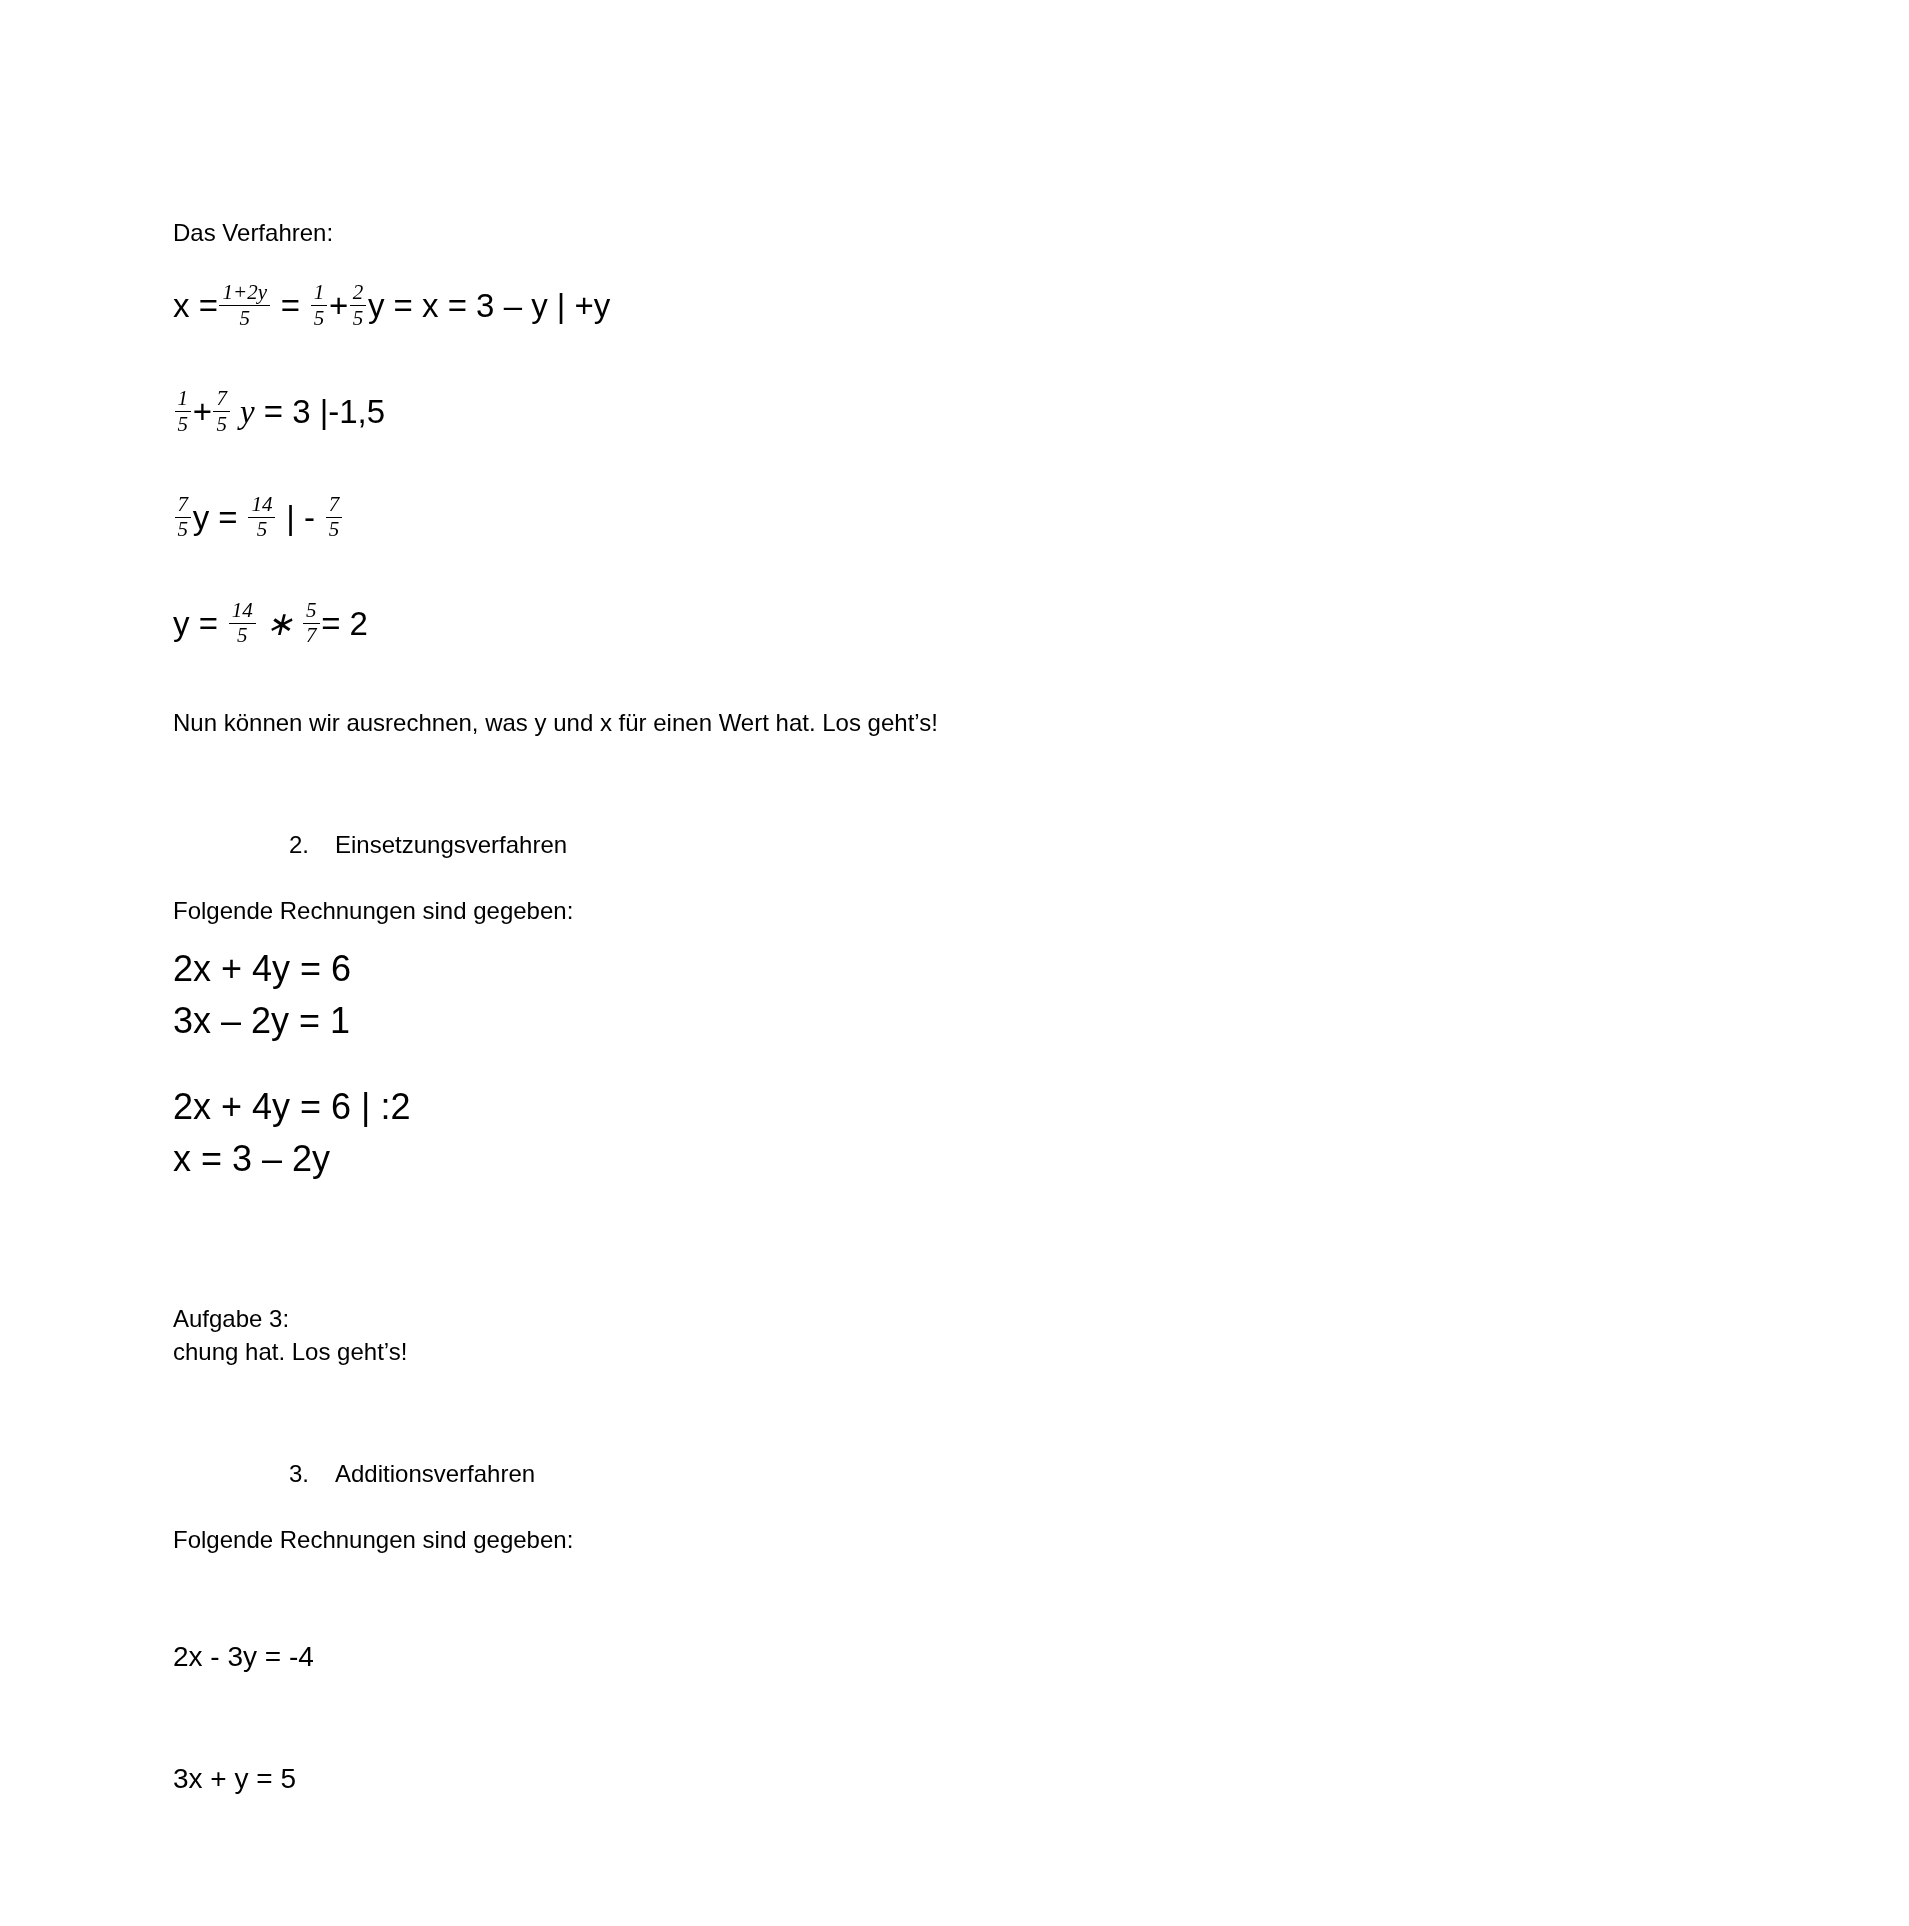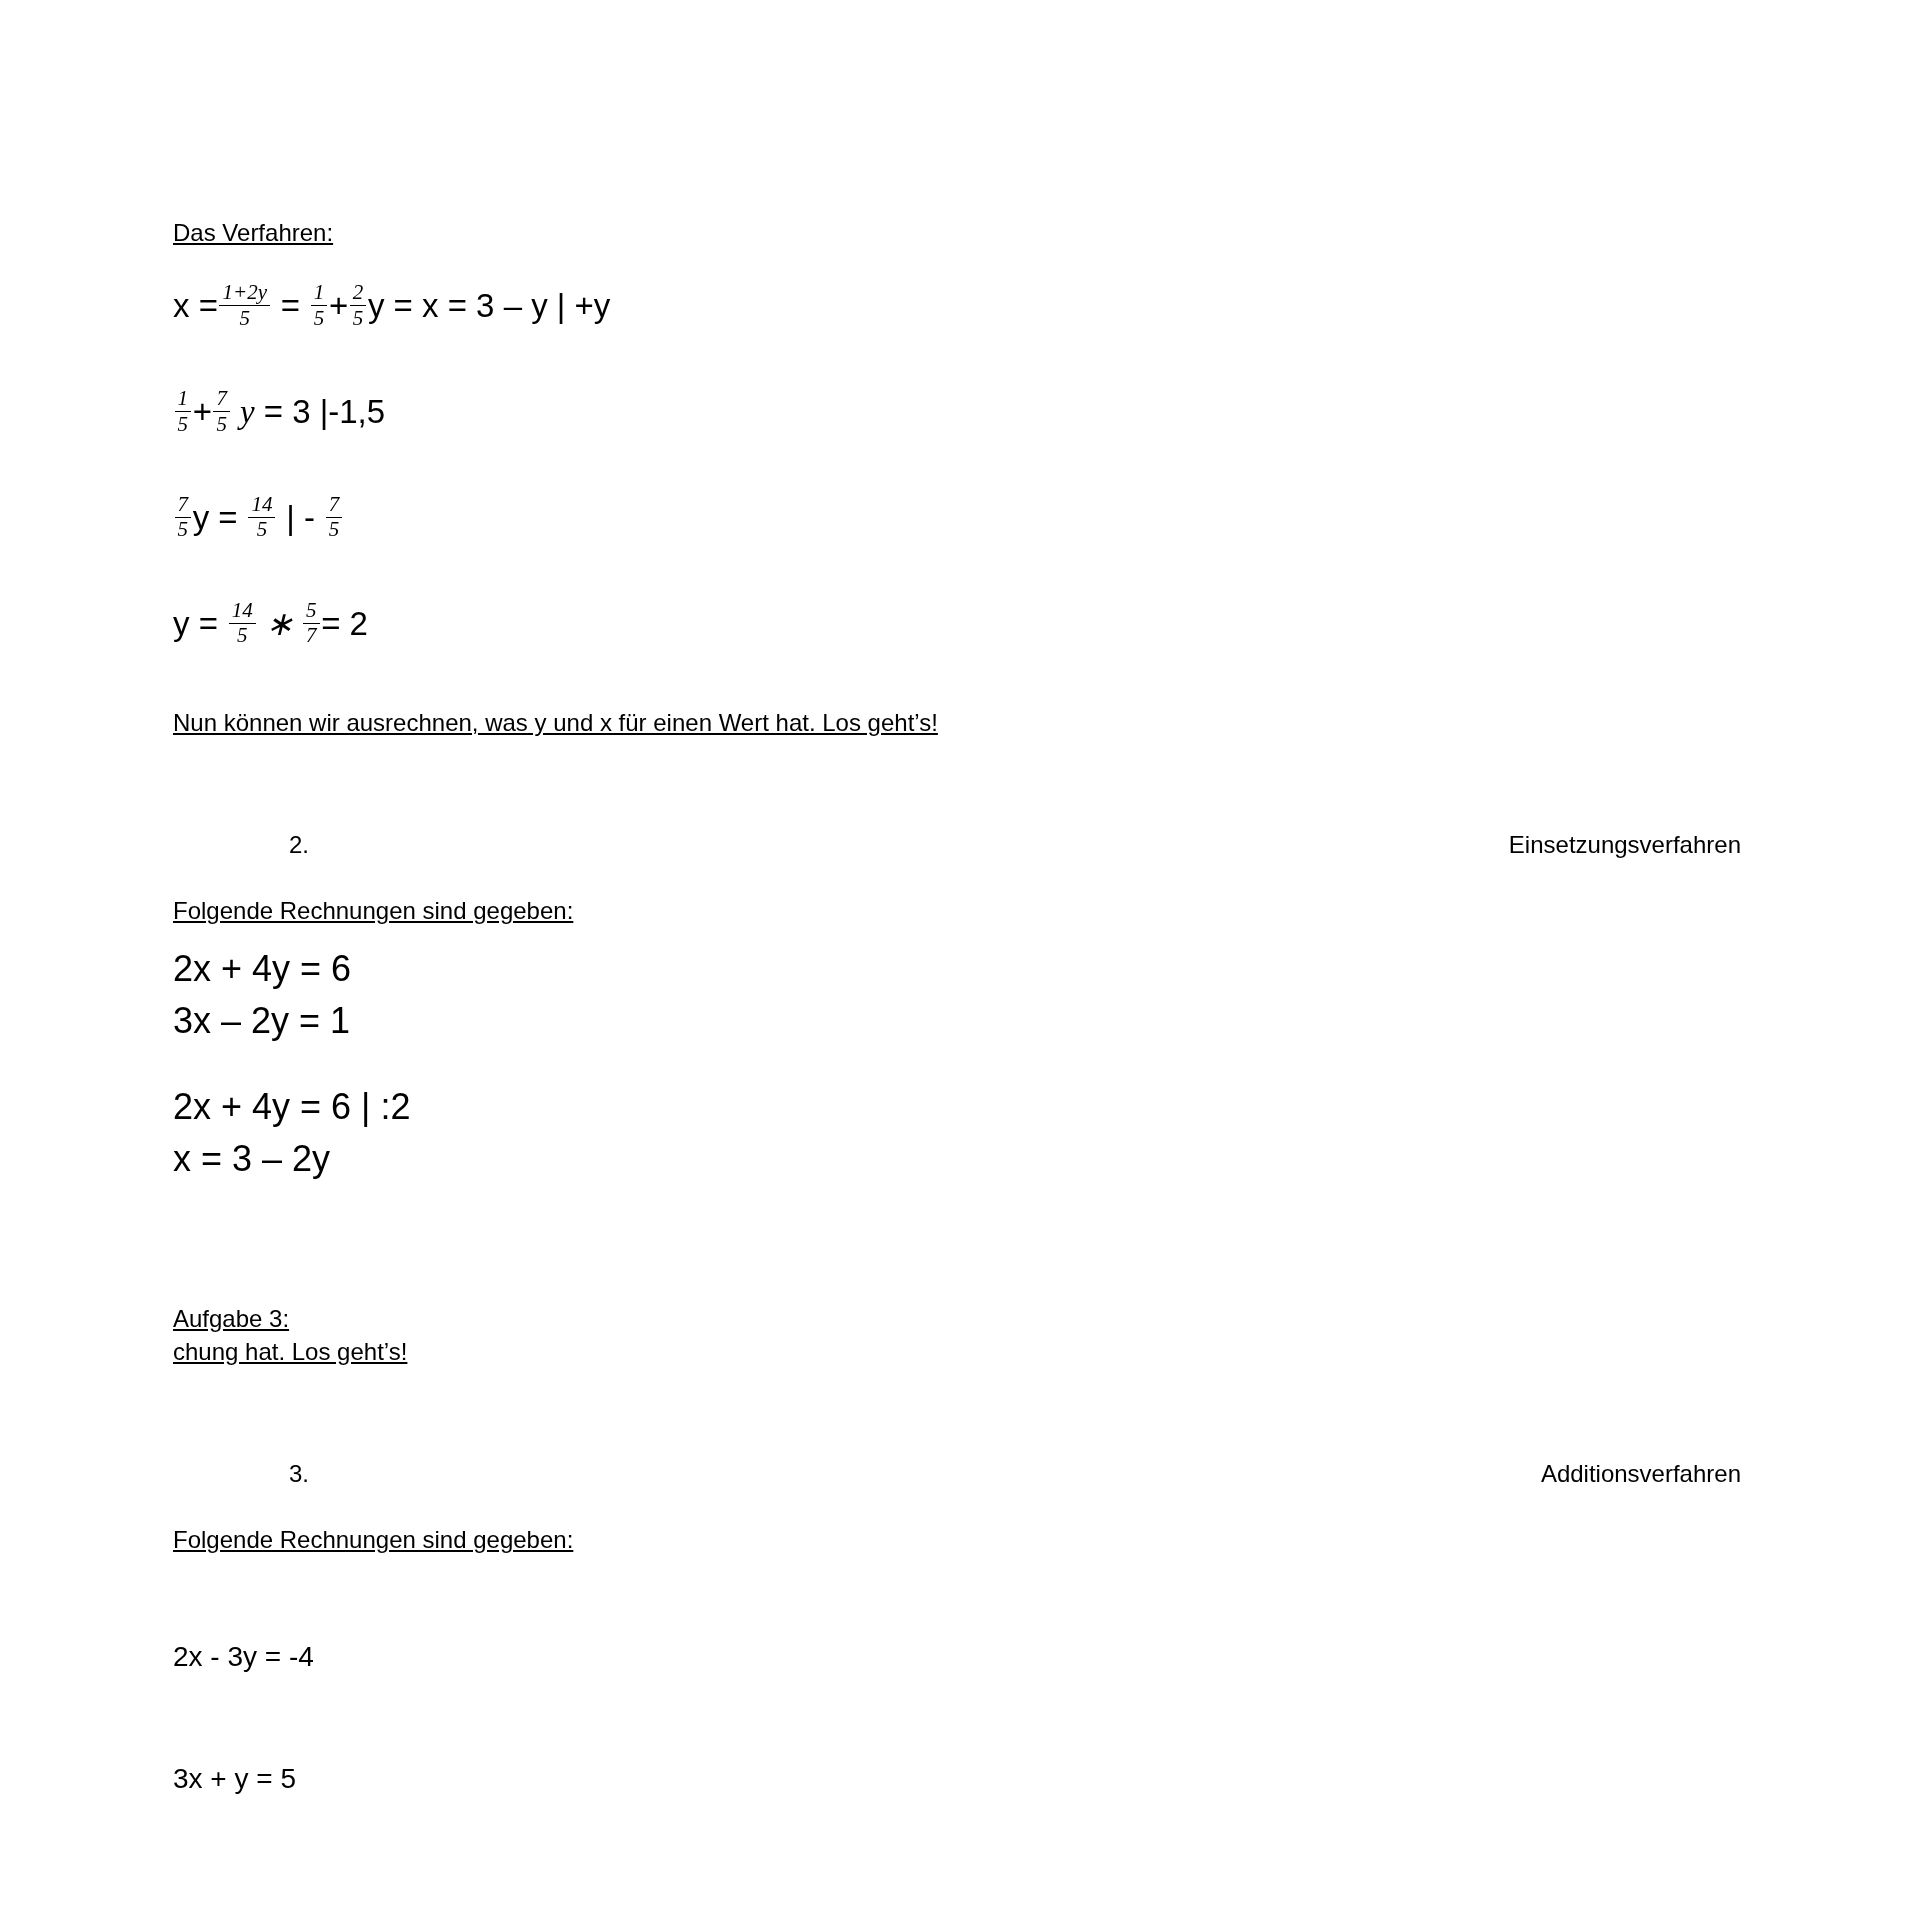--- a/index.html
+++ b/index.html
@@ -18,21 +18,20 @@
     position: relative;
     box-sizing: border-box;
     padding: 216px 169px 0 173px;
   }
   .doc {
     font-size: 24px;
     line-height: 1.38;
   }
   .para {
     margin: 0;
-    text-decoration: underline;
   }
   .gap-sm { height: 15.4px; }
   .gap-md { height: 33px; }
   .gap-lg { height: 58px; }
   .gap-xl { height: 89px; }
   .gap-xxl { height: 116px; }
 
   
   .math {
     font-size: 33px;
@@ -88,21 +87,21 @@
   .listitem {
     display: flex;
     font-size: 24px;
     line-height: 1.38;
     padding-left: 116px;
   }
   .listitem .marker {
     width: 46px;
     flex: 0 0 46px;
   }
-  .listitem .text { flex: 1 1 auto; text-align: right; }
+  .listitem .text { flex: 1 1 auto; }
 
   .small-eq {
     font-size: 28px;
     line-height: 1.45;
     white-space: pre;
   }
 </style>
 </head>
 <body>
 

